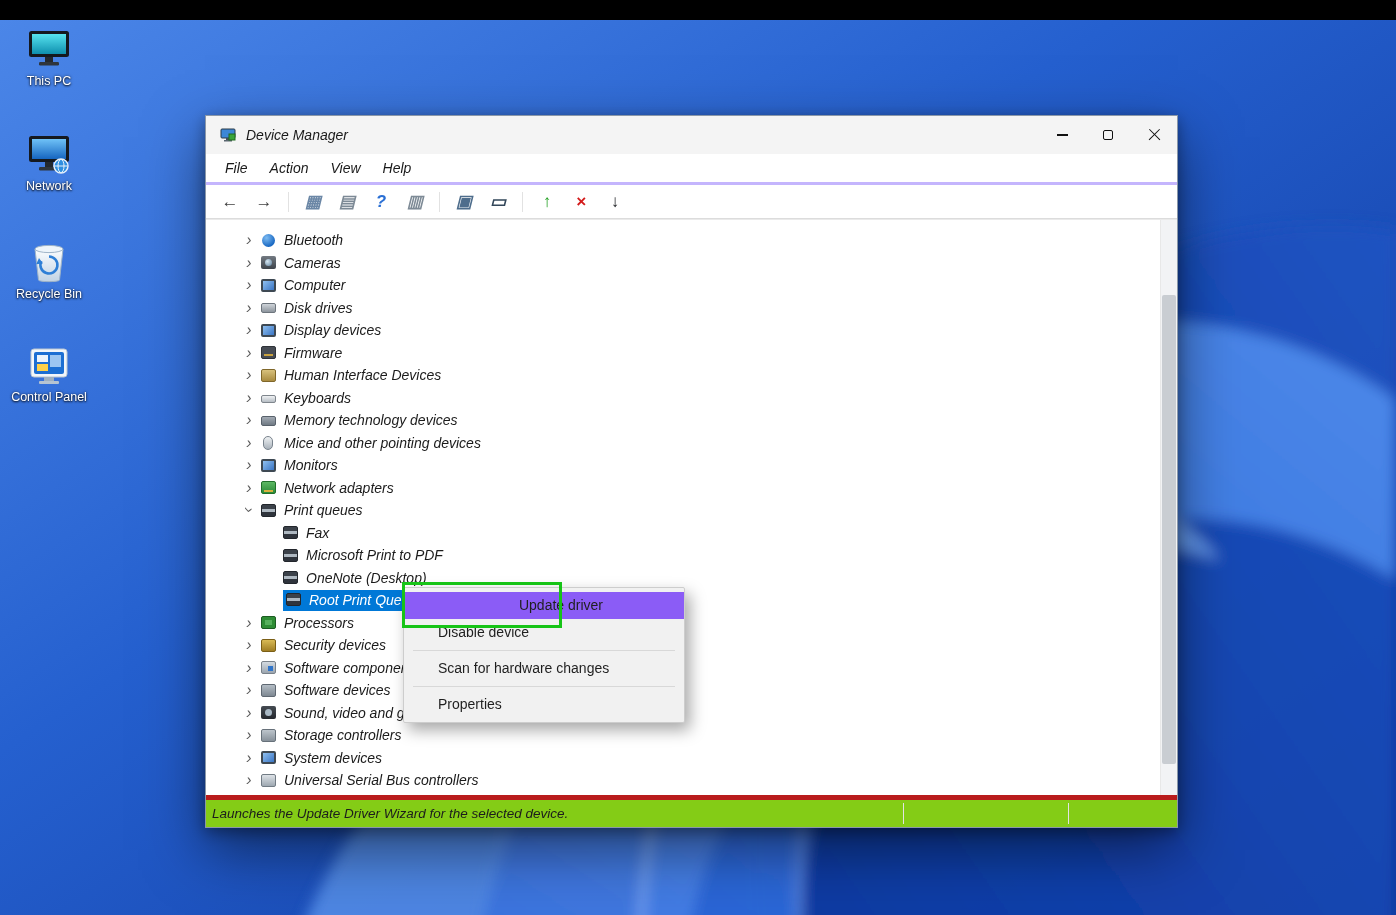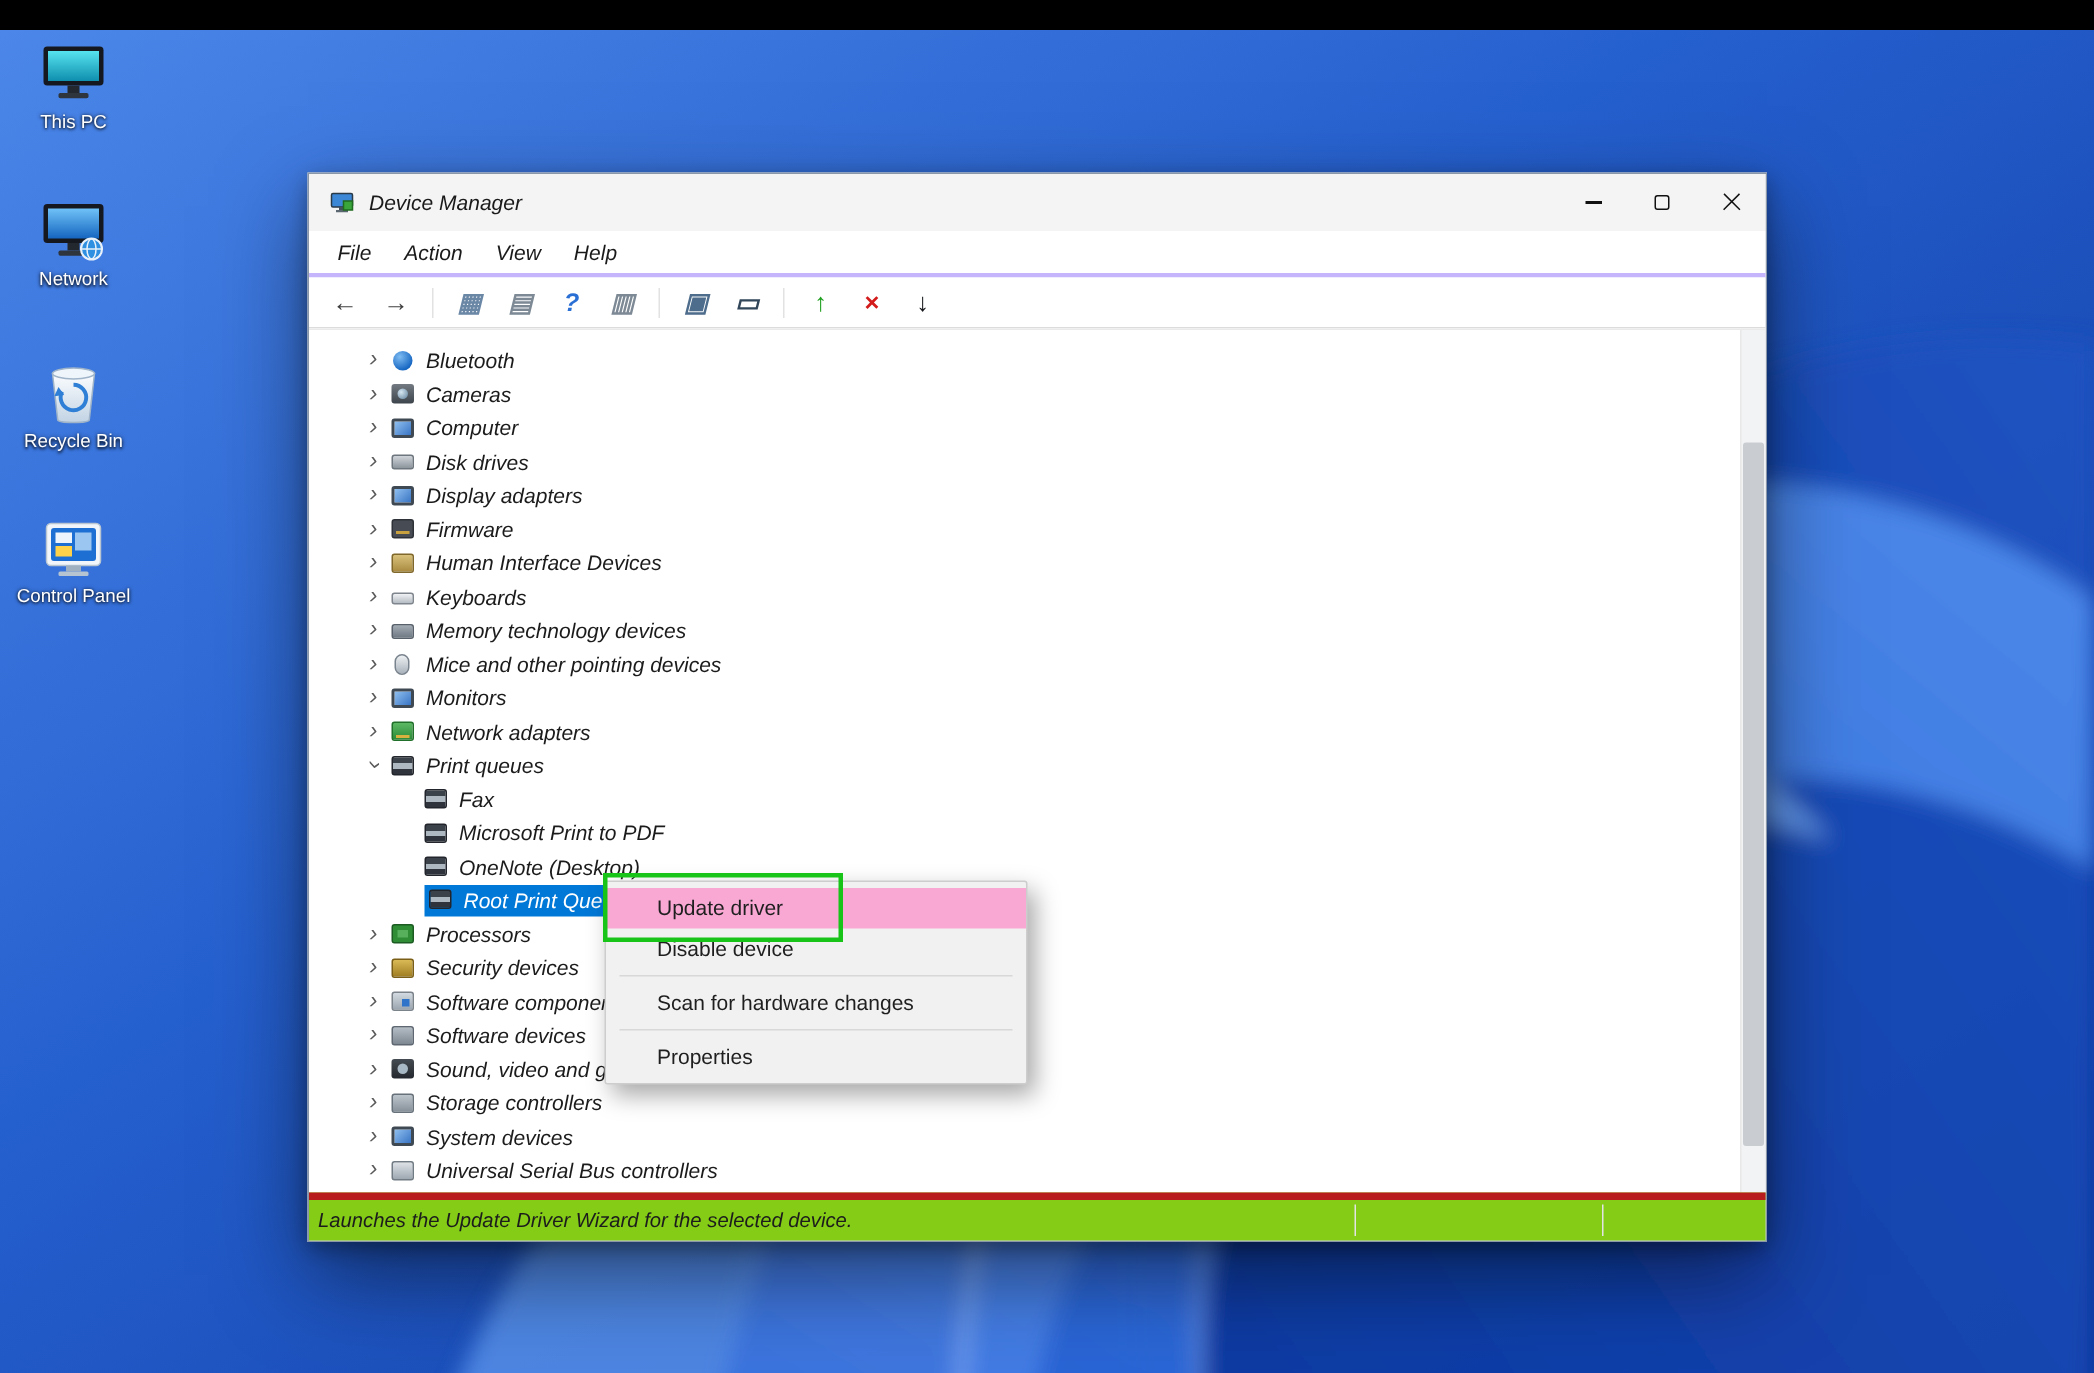--- a/index.html
+++ b/index.html
@@ -87,21 +87,21 @@
   .statusbar{height:27px;flex:none;background:#84cc16;border-top:5px solid #b91c1c;display:flex;
              align-items:center;font-size:13.5px;color:#1c1c1c;padding-left:6px;position:relative;}
   .sb-sep{position:absolute;top:3px;bottom:3px;width:1px;background:#e3e3e3;}
   .sb-sep.s1{left:697px;} .sb-sep.s2{left:862px;}
 
   
   .context-menu{position:absolute;left:403px;top:567px;width:282px;background:#f1f1f1;
                 border:1px solid #cdcdcd;box-shadow:5px 7px 16px rgba(0,0,0,.35);
                 padding:4px 0;z-index:20;border-radius:2px;box-sizing:border-box;}
   .cm-item{height:27px;line-height:27px;padding-left:34px;font-size:14px;color:#1f1f1f;}
-  .cm-item.hovered{background:#f9a8d4;}
+  .cm-item.hovered{background:#8b5cf6;text-align:center;}
   .cm-sep{height:1px;background:#d8d8d8;margin:4px 9px;}
 
   
   .annotation{position:absolute;left:402px;top:562px;width:160px;height:46px;
               border:3px solid #17c417;z-index:30;box-sizing:border-box;}
 </style>
 </head>
 <body>
 
 <div class="stage">
@@ -292,21 +292,21 @@
             <span class="node-label">Computer</span>
           </div>
           <div class="tree-row lvl0">
             <span class="chevron">›</span>
             <span class="ic ic-disk"></span>
             <span class="node-label">Disk drives</span>
           </div>
           <div class="tree-row lvl0">
             <span class="chevron">›</span>
             <span class="ic ic-display"></span>
-            <span class="node-label">Display adapters</span>
+            <span class="node-label">Display devices</span>
           </div>
           <div class="tree-row lvl0">
             <span class="chevron">›</span>
             <span class="ic ic-firmware"></span>
             <span class="node-label">Firmware</span>
           </div>
           <div class="tree-row lvl0">
             <span class="chevron">›</span>
             <span class="ic ic-hid"></span>
             <span class="node-label">Human Interface Devices</span>

